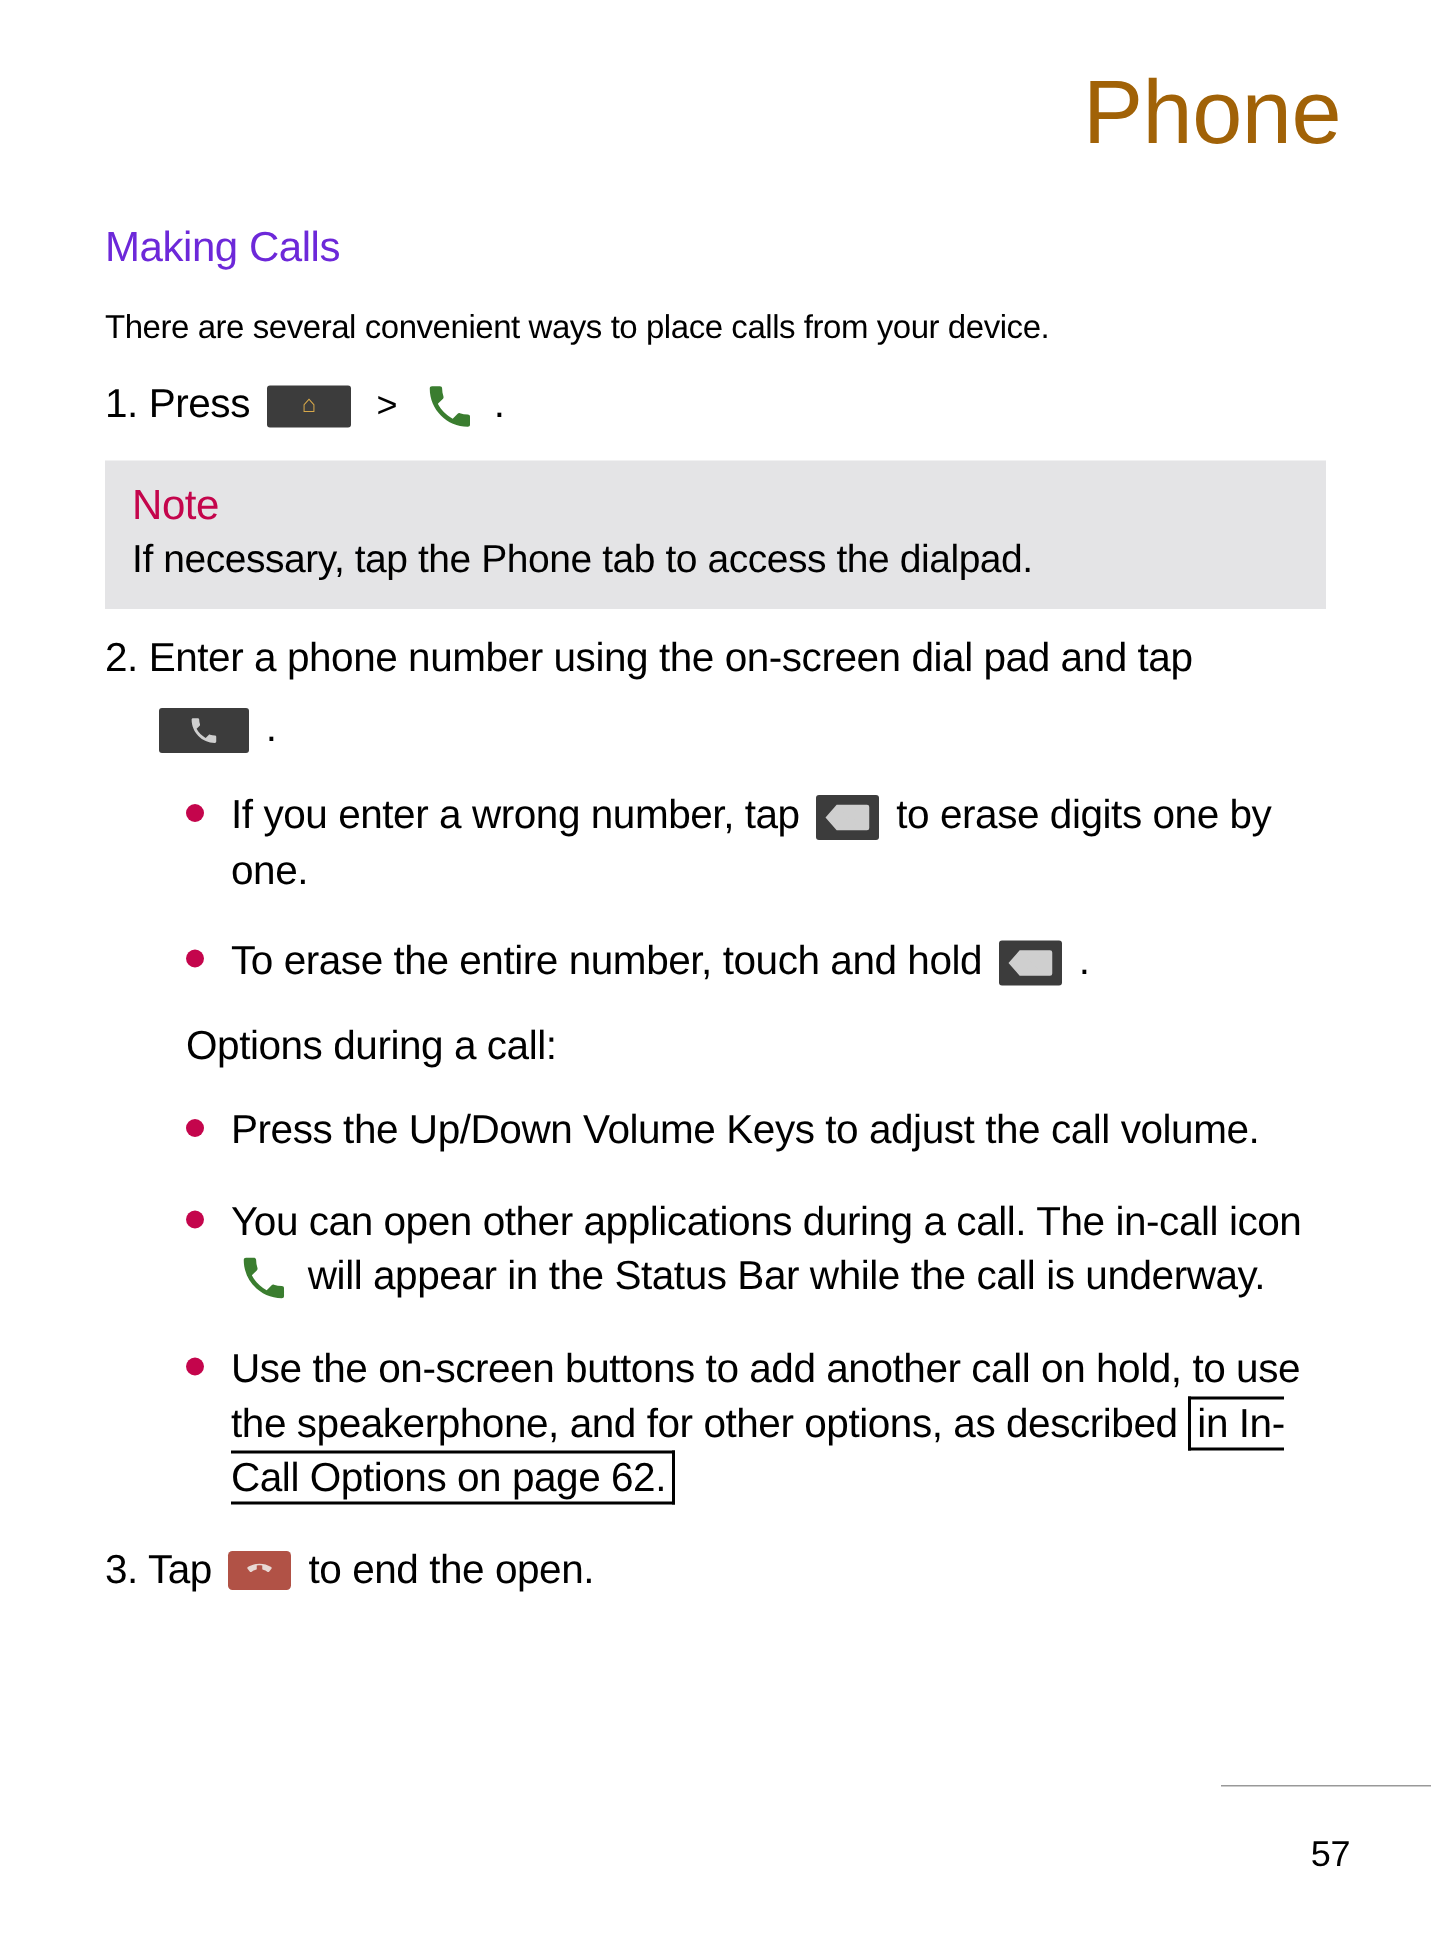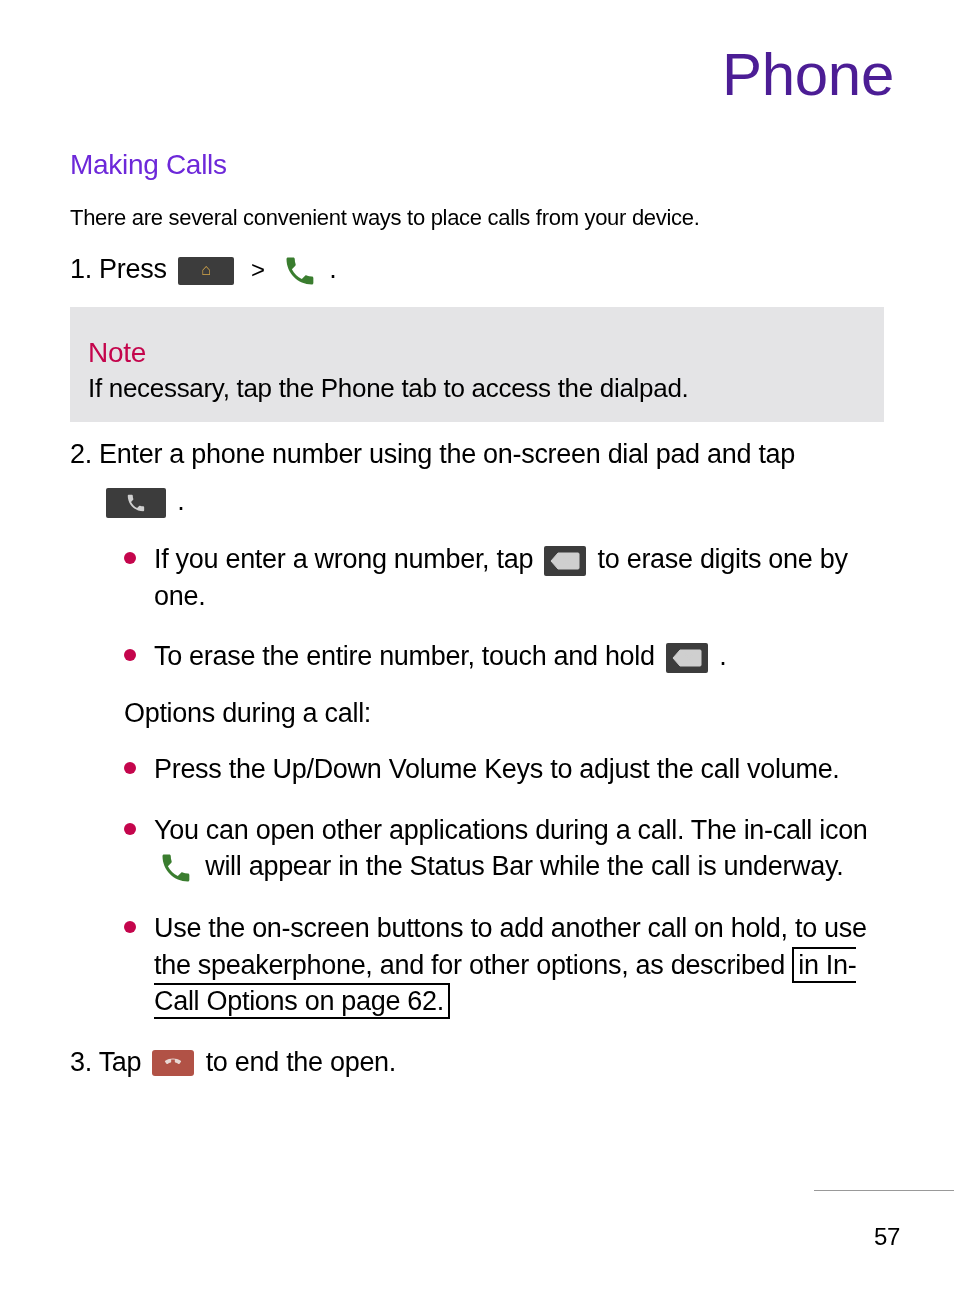--- a/index.html
+++ b/index.html
@@ -10,21 +10,21 @@
       font-weight: 300;
       color: #000;
       background: #fff;
       position: relative;
       padding: 40px 70px 70px 70px;
       letter-spacing: -0.3px;
     }
     .page-title {
       font-size: 60px;
       font-weight: 300;
-      color: #4c1d95;
+      color: #a16207;
       text-align: right;
       margin-bottom: 40px;
       margin-right: -10px;
     }
     .section-heading {
       font-size: 28px;
       font-weight: 400;
       color: #6d28d9;
       margin-bottom: 22px;
     }
@@ -120,21 +120,21 @@
     }
     .icon-endcall svg {
       width: 22px; height: 16px;
       position: absolute;
       top: 50%; left: 50%;
       transform: translate(-50%,-50%);
     }
     .gt { margin: 0 6px; font-size: 24px; }
     .note-box {
       background: #e4e4e6;
-      padding: 30px 18px 18px 18px;
+      padding: 14px 18px 18px 18px;
       margin: 12px 0 14px 0;
     }
     .note-title {
       color: #c4054c;
       font-size: 28px;
       font-weight: 500;
       margin-bottom: 4px;
     }
     .note-body {
       font-size: 26px;

